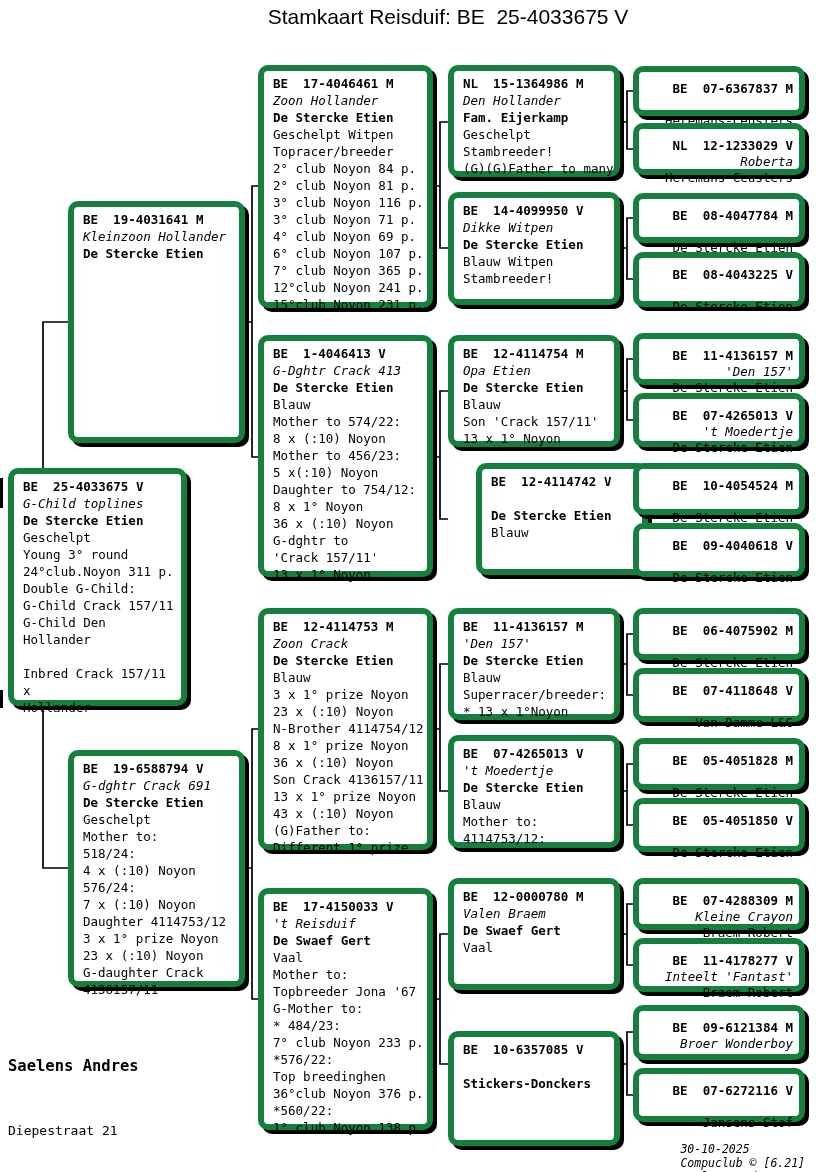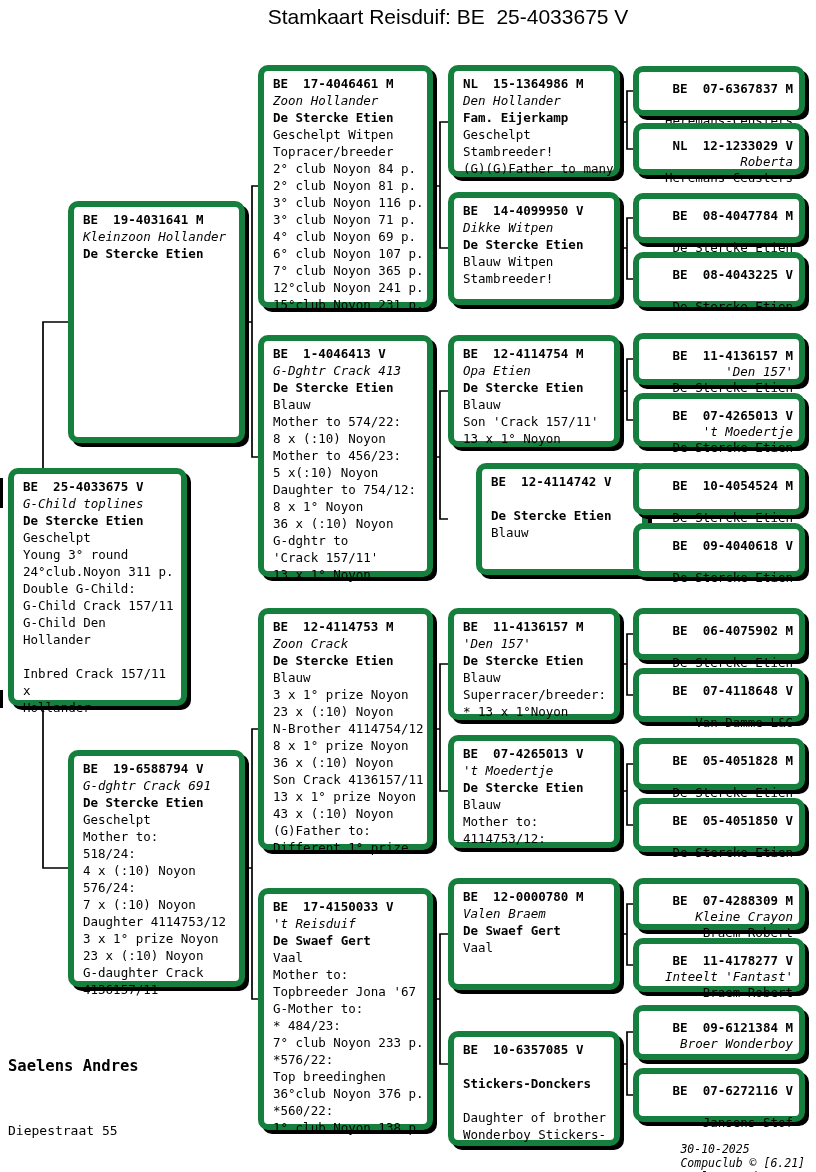--- a/index.html
+++ b/index.html
@@ -231,25 +231,20 @@
   <div class="bname">Valen Braem</div>
   <div class="owner">De Swaef Gert</div>
   <div class="blines">
       <div>Vaal</div>
     </div>
 </div>
 <div class="box" style="left:448px;top:1031px;width:172px;height:115px">
   <div class="ring">BE  10-6357085 V</div>
   <div class="bname"></div>
   <div class="owner">Stickers-Donckers</div>
-  <div class="blines">
-      <div></div>
-      <div>Daughter of brother</div>
-      <div>Wonderboy Stickers-</div>
-    </div>
 </div>
 
 <div class="box small" style="left:633px;top:66px;width:172px;height:50px">
   <div class="ring">BE  07-6367837 M</div>
   <div class="bname"></div>
   <div class="owner plain">Heremans-Ceusters</div>
 </div>
 <div class="box small" style="left:633px;top:123px;width:172px;height:52px">
   <div class="ring">NL  12-1233029 V</div>
   <div class="bname">Roberta</div>
@@ -321,21 +316,21 @@
   <div class="owner plain"></div>
 </div>
 <div class="box small" style="left:633px;top:1068px;width:172px;height:54px">
   <div class="ring">BE  07-6272116 V</div>
   <div class="bname"></div>
   <div class="owner plain">Jansens-Stof</div>
 </div>
 
 <div class="breeder">
   <div class="bn">Saelens Andres</div>
-  <div>Diepestraat 55</div>
+  <div>Diepestraat 21</div>
   
   
 </div>
 
 <div class="footer">
   <span>30-10-2025</span>
   <span>Compuclub © [6.21]</span>
   <span>Saelens Andres</span>
 </div>
 

